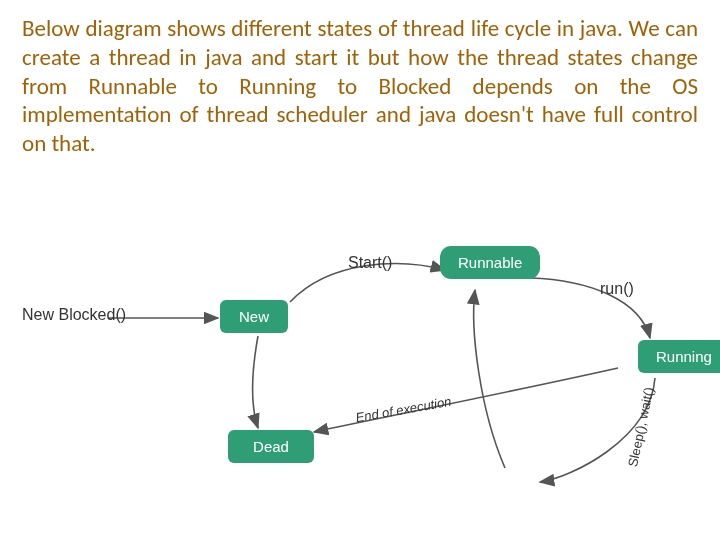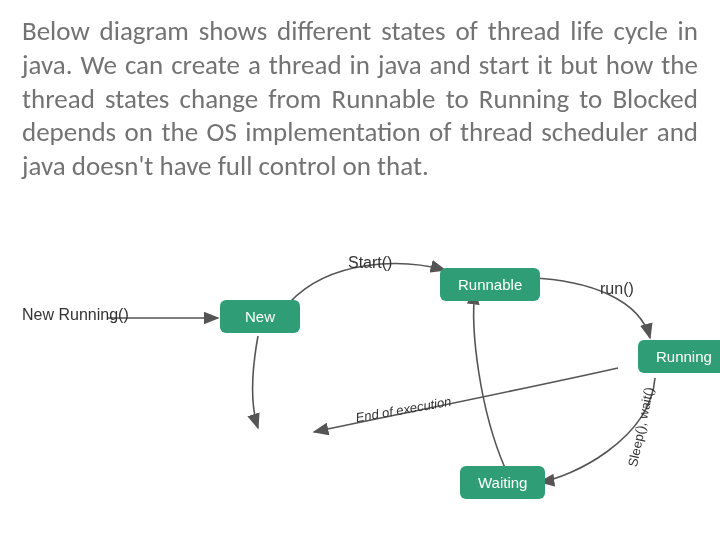--- a/index.html
+++ b/index.html
@@ -9,23 +9,23 @@
     background: #fff;
     font-family: Calibri, Arial, sans-serif;
     position: relative;
     overflow: hidden;
   }
   .intro {
     position: absolute;
     left: 22px;
     top: 14px;
     width: 676px;
-    font-size: 27px;
+    font-size: 23px;
     line-height: 1.25;
-    color: #737373;
+    color: #a16207;
     text-align: justify;
   }
   .diagram {
     position: absolute;
     left: 0;
     top: 240px;
     width: 720px;
     height: 300px;
   }
   .node {
@@ -81,24 +81,24 @@
 
     <path d="M655 138 C 650 200, 570 238, 540 242" stroke="#555" stroke-width="1.6" fill="none" marker-end="url(#ah)"></path>
 
     <path d="M505 228 C 480 170, 470 90, 475 50" stroke="#555" stroke-width="1.6" fill="none" marker-end="url(#ah)"></path>
 
     <path d="M618 128 C 520 150, 370 180, 314 192" stroke="#555" stroke-width="1.6" fill="none" marker-end="url(#ah)"></path>
 
     <path d="M258 96 C 250 140, 252 170, 258 188" stroke="#555" stroke-width="1.6" fill="none" marker-end="url(#ah)"></path>
   </svg>
 
-  <span class="label" style="left:22px; top:66px; font-weight:500;">New Running()</span>
+  <span class="label" style="left:22px; top:66px; font-weight:500;">New Blocked()</span>
   <span class="label" style="left:348px; top:14px;">Start()</span>
   <span class="label" style="left:600px; top:40px;">run()</span>
   <span class="label label-sm" style="left:355px; top:162px; transform:rotate(-10deg); font-style:italic;">End of execution</span>
   <span class="label label-sm" style="left:625px; top:225px; transform:rotate(-78deg); transform-origin:left top;">Sleep(), wait()</span>
 
-  <div class="node" style="left:220px; top:60px; width:80px;">New</div>
-  <div class="node" style="left:440px; top:28px;">Runnable</div>
+  <div class="node" style="left:220px; top:60px; width:68px;">New</div>
+  <div class="node" style="left:440px; top:6px;border-radius:11px;">Runnable</div>
   <div class="node" style="left:638px; top:100px;">Running</div>
-  <div class="node" style="left:460px; top:226px;">Waiting</div>
+  <div class="node" style="left:228px; top:190px; width:86px;">Dead</div>
 
 </div>
 
 </body></html>

